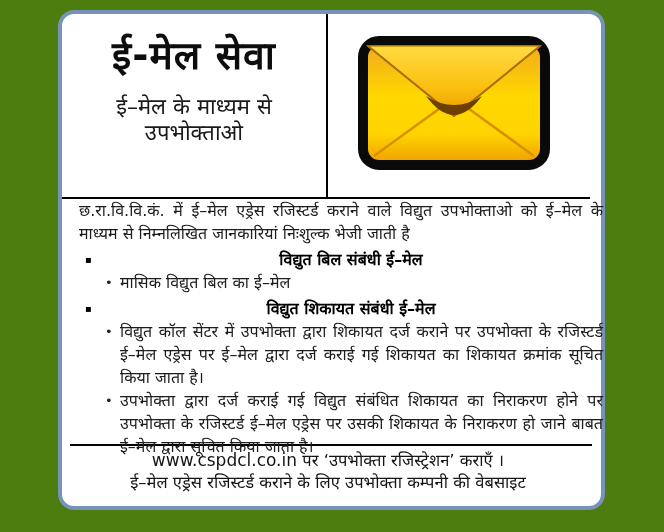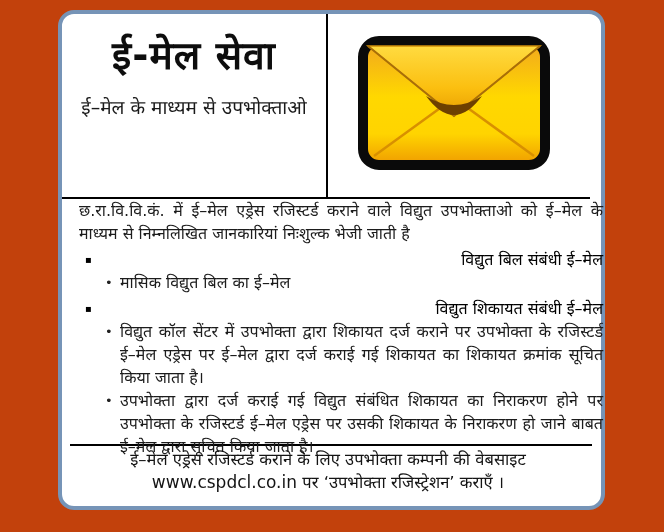--- a/index.html
+++ b/index.html
@@ -1,47 +1,47 @@
 <!DOCTYPE html>
 <html><head>
 <meta charset="utf-8">
 <style>
   * { margin:0; padding:0; box-sizing:border-box; }
   html,body { background:#ffffff; }
   #canvas {
-    position:relative; width:664px; height:532px; background:#c2410c;
+    position:relative; width:664px; height:532px; background:#4d7c0f;
     font-family:"DejaVu Sans", sans-serif; color:#161616; overflow:hidden;
   }
   .frame {
     position:absolute; left:58px; top:10px; width:547px; height:500px;
     border:4px solid #7694b7; border-radius:16px; background:#ffffff;
   }
   .vline { position:absolute; left:326px; top:14px; width:2px; height:184px; background:#000000; }
   .hline-header { position:absolute; left:62px; top:197px; width:528px; height:2px; background:#000000; }
   .hline-footer { position:absolute; left:70px; top:444px; width:522px; height:2px; background:#000000; }
 
   .header-left {
     position:absolute; left:64px; top:30px; width:260px; text-align:center;
   }
   .title { font-size:39px; font-weight:bold; letter-spacing:1px; line-height:52px; color:#0d0d0d; }
-  .subtitle { margin-top:12px; font-size:19px; line-height:26px; color:#1a1a1a; }
+  .subtitle { margin-top:12px; font-size:22px; line-height:26px; color:#1a1a1a; }
 
   .envelope-wrap { position:absolute; left:356px; top:34px; width:196px; height:138px; }
   .envelope-wrap svg { display:block; width:100%; height:100%; }
 
   .content {
     position:absolute; left:66px; top:199px; width:524px;
     font-size:16px; line-height:23px; text-align:justify; color:#1c1c1c;margin-left:13px;
   }
   .intro { text-align:justify; }
   .row { display:flex; align-items:flex-start; }
   .row-l1 { margin-top:3px; }
   .m1 { flex:0 0 14px; margin-left:6px; font-size:10px; line-height:23px; color:#000; }
   .m2 { flex:0 0 15px; margin-left:26px; font-size:13px; line-height:23px; color:#222; }
-  .l1-heading { flex:1; font-weight:normal; color:#000; text-align:right; }
+  .l1-heading { flex:1; font-weight:bold; color:#000; text-align:center; }
   .l2-text { flex:1; text-align:justify; }
 
   .footer {
     position:absolute; left:66px; top:449px; width:524px; text-align:center;
     font-size:16.5px; line-height:22px; color:#141414;
   }
   .footer .url { font-family:"DejaVu Sans", sans-serif; font-size:17px; }
 </style>
 </head>
 <body>
@@ -103,19 +103,19 @@
       <span class="m2">•</span>
       <span class="l2-text">विद्युत कॉल सेंटर में उपभोक्ता द्वारा शिकायत दर्ज कराने पर उपभोक्ता के रजिस्टर्ड ई–मेल एड्रेस पर ई–मेल द्वारा दर्ज कराई गई शिकायत का शिकायत क्रमांक सूचित किया जाता है।</span>
     </div>
     <div class="row">
       <span class="m2">•</span>
       <span class="l2-text">उपभोक्ता द्वारा दर्ज कराई गई विद्युत संबंधित शिकायत का निराकरण होने पर उपभोक्ता के रजिस्टर्ड ई–मेल एड्रेस पर उसकी शिकायत के निराकरण हो जाने बाबत ई–मेल द्वारा सूचित किया जाता है।</span>
     </div>
   </div>
 
   <div class="footer">
-    <div>ई–मेल एड्रेस रजिस्टर्ड कराने के लिए उपभोक्ता कम्पनी की वेबसाइट</div>
     <div>
       <span class="url">www.cspdcl.co.in</span><span> पर ‘उपभोक्ता रजिस्ट्रेशन’ कराएँ ।</span>
     </div>
+    <div>ई–मेल एड्रेस रजिस्टर्ड कराने के लिए उपभोक्ता कम्पनी की वेबसाइट</div>
   </div>
 
 </div>
 
 </body></html>

